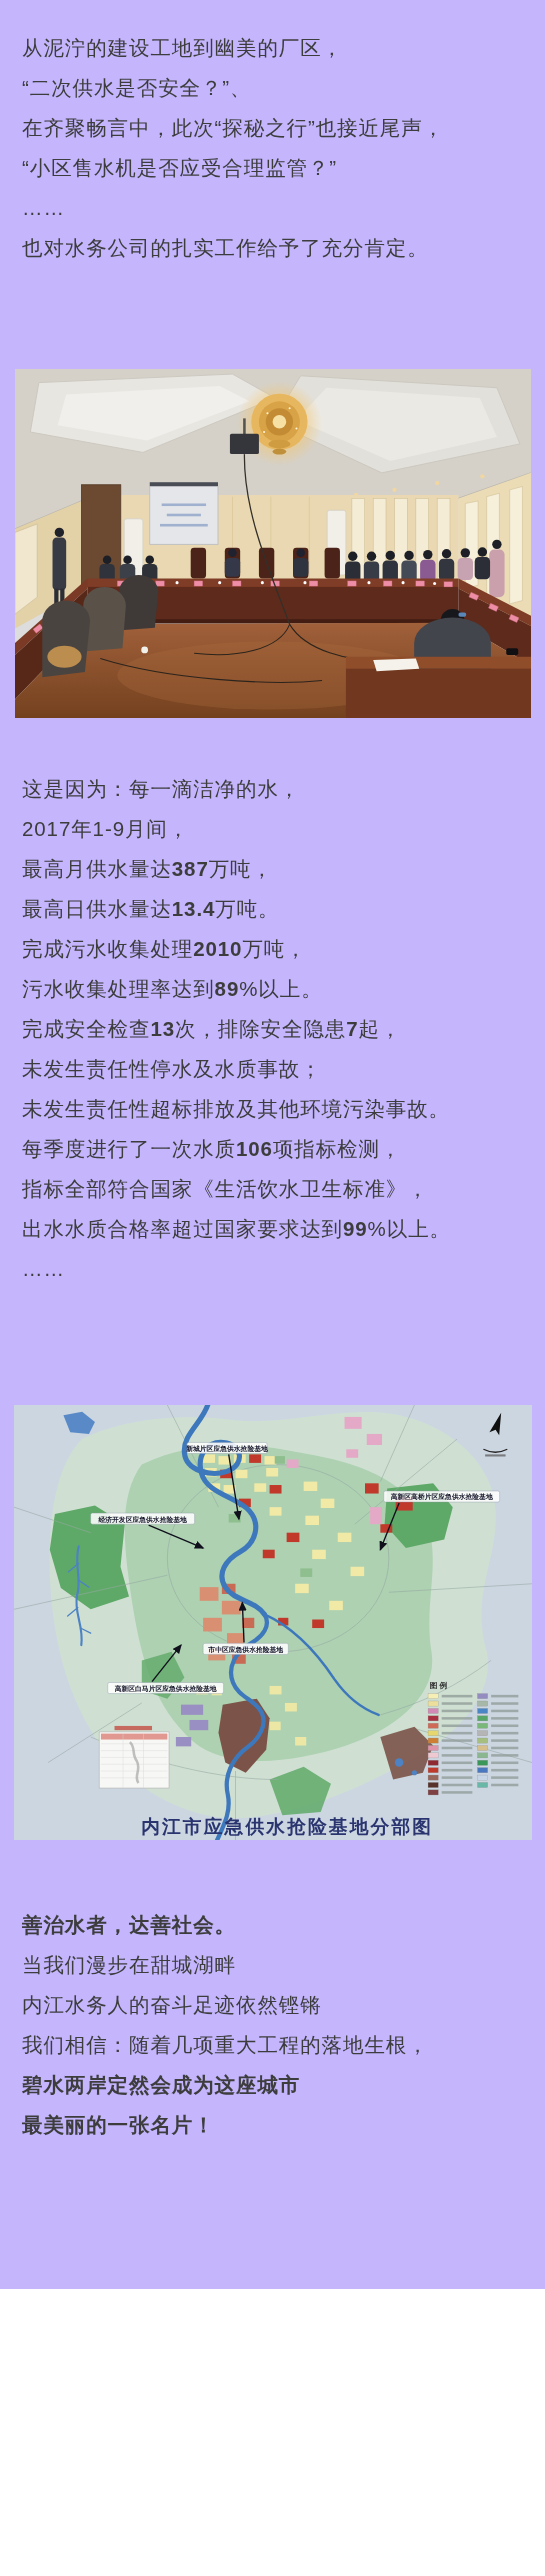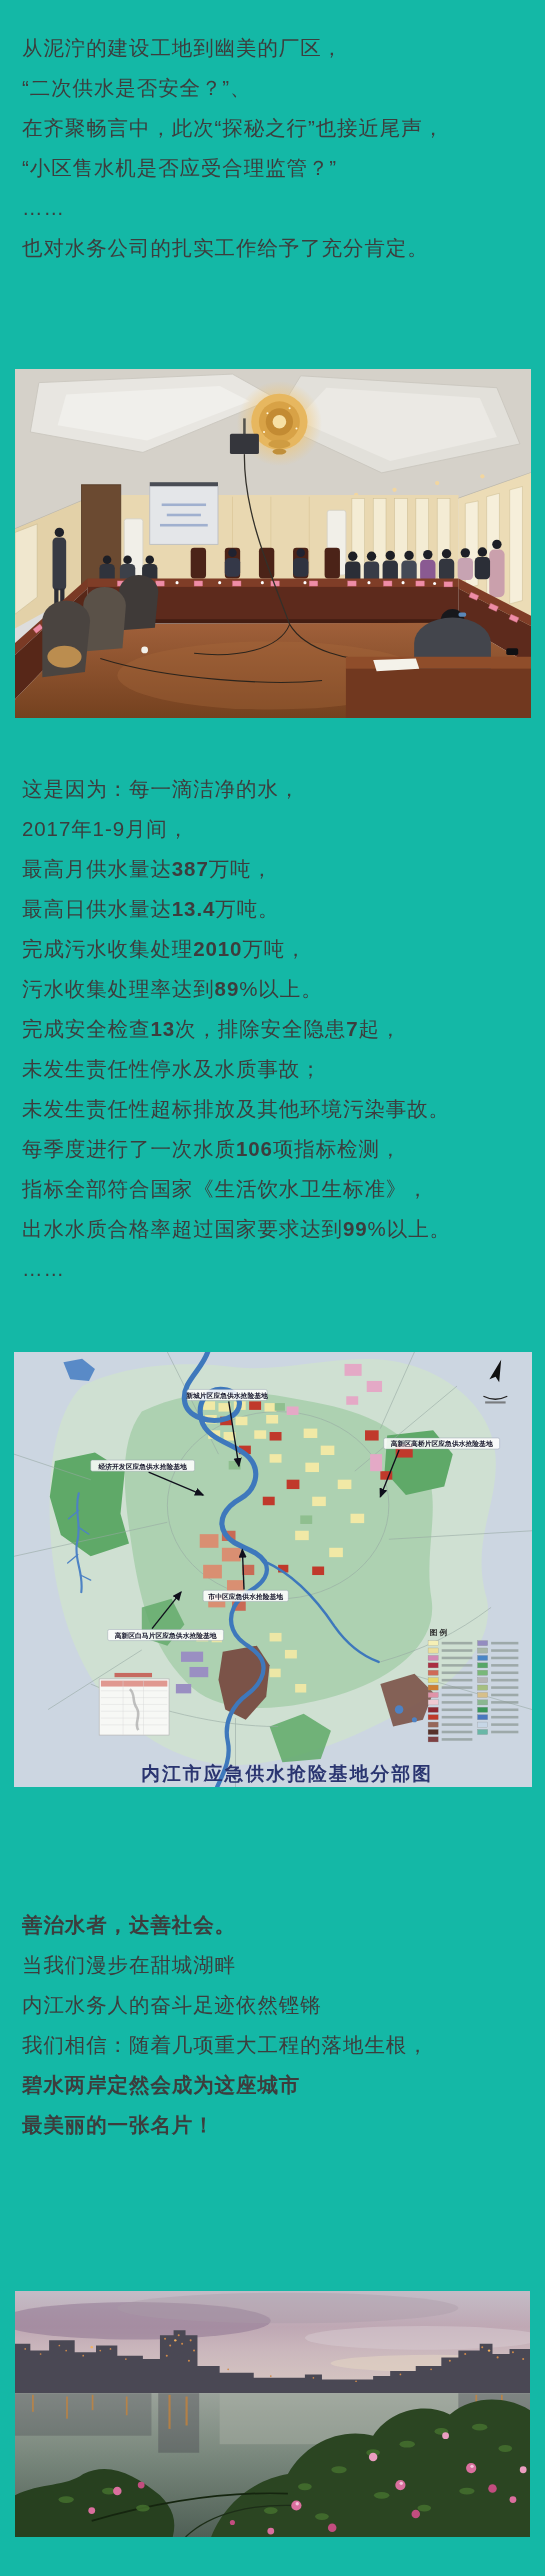--- a/index.html
+++ b/index.html
@@ -1,27 +1,27 @@
 <!DOCTYPE html>
 <html style="font-size:13.6px"><head>
 <meta charset="utf-8">
 <style>
   html,body{margin:0;padding:0;background:#ffffff;}
-  .page{position:relative;width:545px;height:2576px;background:#14b8a6;overflow:hidden;
+  .page{position:relative;width:545px;height:2289px;background:#c4b5fd;overflow:hidden;
         font-family:"Liberation Sans","DejaVu Sans",sans-serif;color:#3d3d3d;}
   .tblock{position:absolute;left:22px;right:6.8px;}
   .line{margin:0;font-size:20.5px;line-height:40px;letter-spacing:0.9px;white-space:nowrap;}
   .bold{font-weight:700;}
   b.num{font-weight:700;font-style:normal;}
   .photo{position:absolute;overflow:hidden;background:#ddd;}
   .photo svg{display:block;width:100%;height:100%;}
   #intro{top:28px;}
   #photo1{left:14.5px;top:369px;width:516px;height:349px;}
   #stats{top:769px;}
-  #map{left:13.6px;top:1352px;width:518px;height:435px;}
+  #map{left:13.6px;top:1405px;width:518px;height:435px;}
   #outro{top:1905px;}
   #photo2{left:15.3px;top:2291px;width:515px;height:246px;}
 </style>
 </head>
 <body>
 
 <div class="page">
 
   <div class="tblock" id="intro">
     <p class="line">从泥泞的建设工地到幽美的厂区，</p>

